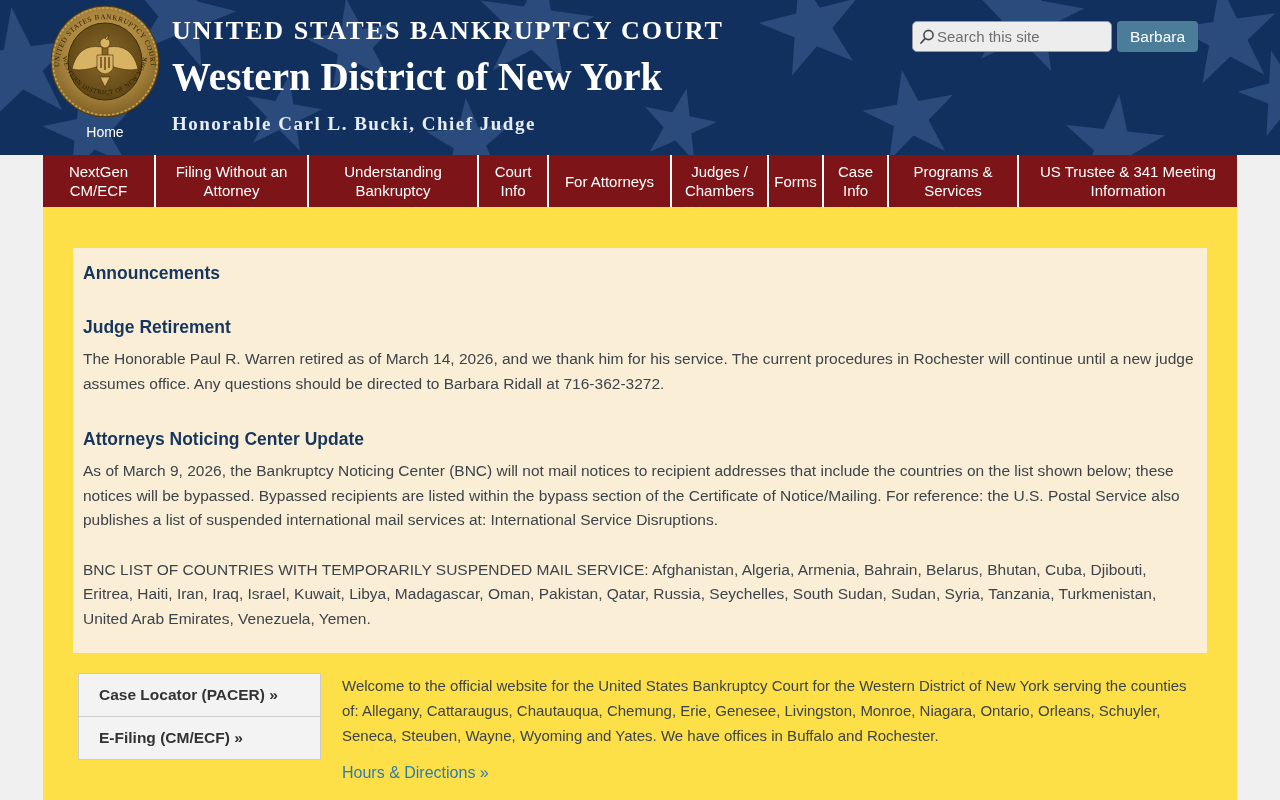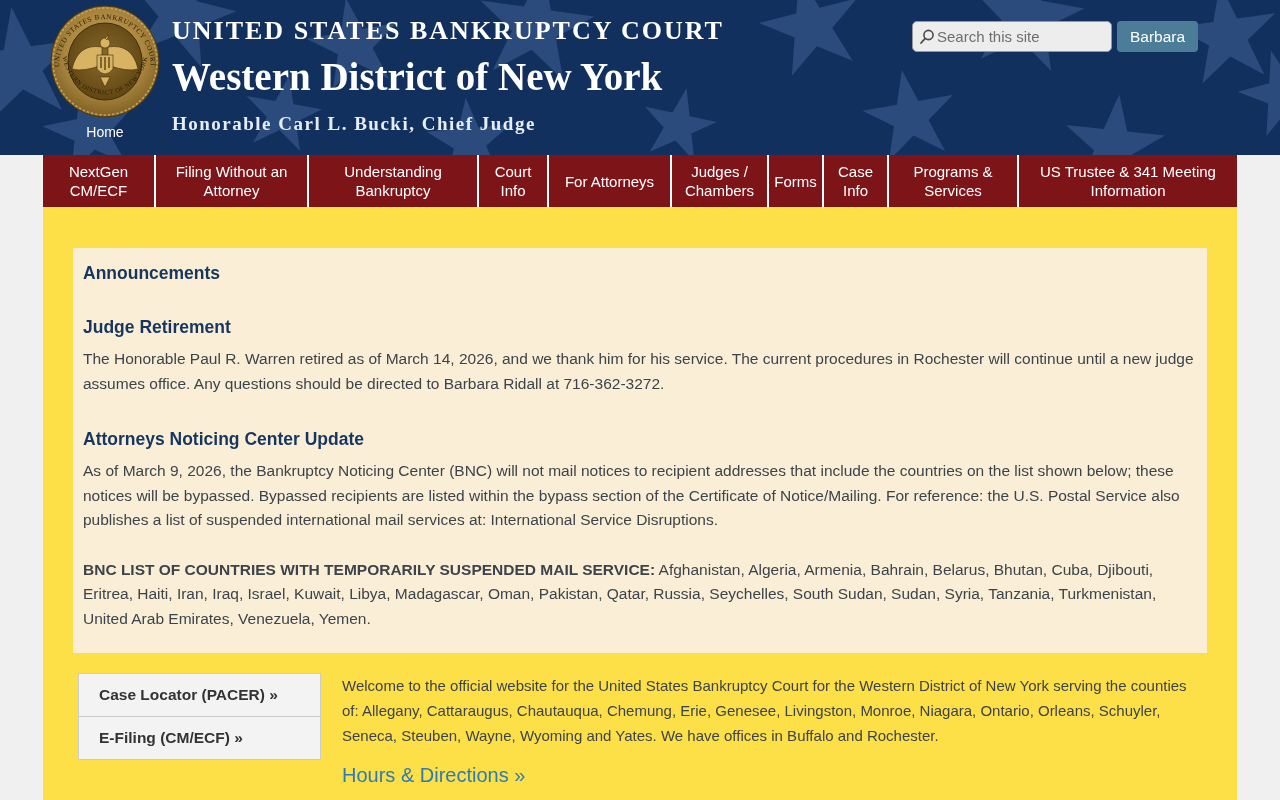--- a/index.html
+++ b/index.html
@@ -66,34 +66,34 @@
 
   
   .announce {
     margin:41px 30px 0 30px; background:#faefd6; padding:15px 10px 22px 10px;
     color:#3d434a;
   }
   .announce h2 { font-size:17.5px; color:#16365f; font-weight:bold; }
   .announce h3 { font-size:17.5px; color:#16365f; font-weight:bold; margin:33px 0 0 0; }
   .announce p { font-size:15.5px; line-height:24.5px; margin-top:9px; }
   .announce p.bnc { margin-top:25px; }
-  .announce p.bnc strong { font-weight:bold; }
+  .announce p.bnc strong { font-weight:normal; }
 
   
   .bottom-row { display:flex; margin:20px 33px 0 35px; }
   .quick-links { width:243px; flex-shrink:0; }
   .quick-link {
     display:block; background:#f3f3f3; border:1px solid #cccccc; color:#333333;
     font-size:15.5px; font-weight:bold; text-decoration:none; padding:12px 10px 12px 20px;
     cursor:pointer;
   }
   .quick-link + .quick-link { margin-top:-1px; }
   .welcome { flex:1; margin-left:21px; color:#3d434a; }
   .welcome p { font-size:15px; line-height:25px; }
-  .hours-link { display:inline-block; margin-top:16px; color:#2e7bb4; font-size:20px; text-decoration:none; cursor:pointer; }
+  .hours-link { display:inline-block; margin-top:16px; color:#2e7bb4; font-size:16px; text-decoration:none; cursor:pointer; }
 </style>
 </head>
 <body>
 
 <div class="page">
 
   <header class="site-header">
 
     <span class="star" style="left:-48px; top:-12px; font-size:150px; transform:rotate(-8deg);"></span>
     <span class="star" style="left:118px; top:-58px; font-size:140px; transform:rotate(14deg);"></span>

